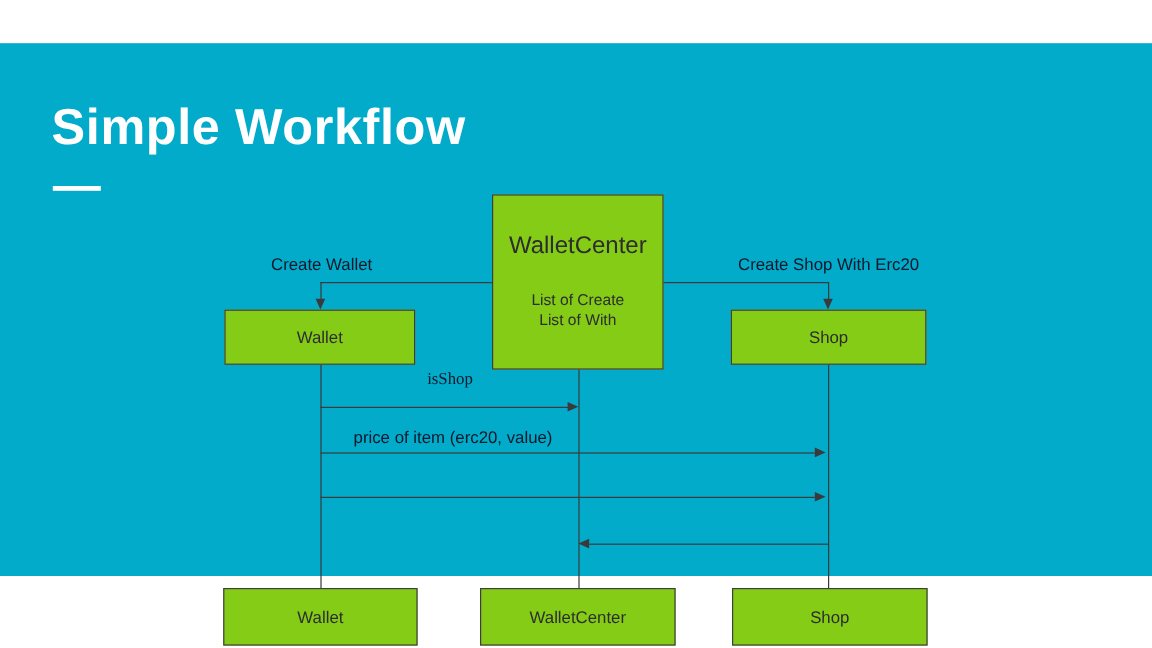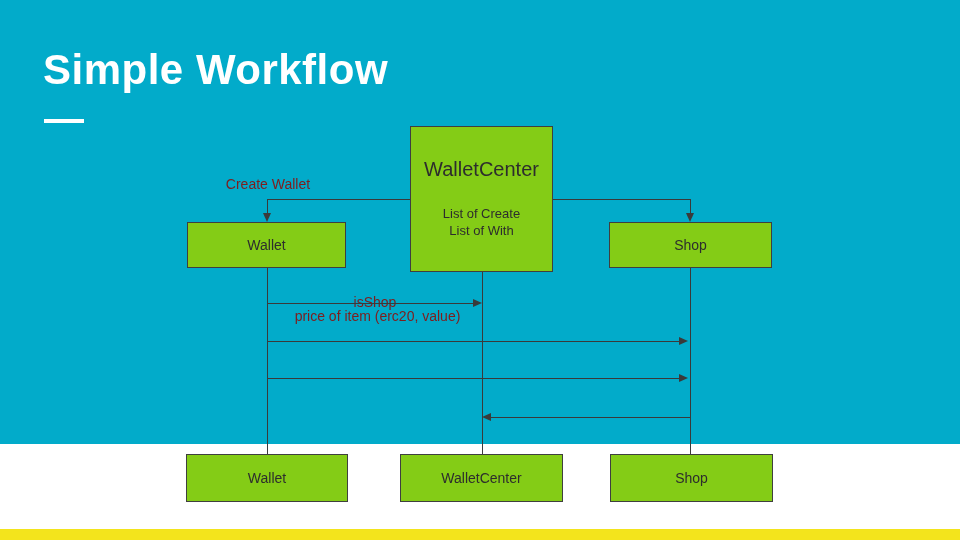--- a/index.html
+++ b/index.html
@@ -8,20 +8,21 @@
     width: 960px;
     height: 540px;
     overflow: hidden;
     font-family: "Liberation Sans", sans-serif;
   }
   .slide {
     position: relative;
     width: 960px;
     height: 444px;
     background: #02abca;
+    margin-top: 36px;
   }
   .slide-title {
     position: absolute;
     left: 43px;
     top: 47px;
     font-size: 42px;
     line-height: 46px;
     font-weight: 700;
     letter-spacing: 0.5px;
     color: #ffffff;
@@ -94,21 +95,21 @@
   .arrow-down {
     position: absolute;
     width: 0; height: 0;
     border-left: 4px solid transparent;
     border-right: 4px solid transparent;
     border-top: 9px solid #3a3a3a;
   }
   .edge-label {
     position: absolute;
     font-size: 14px;
-    color: #7f1d1d;
+    color: #0f172a;
     text-align: center;
     white-space: nowrap;
   }
 </style>
 </head>
 <body>
 
 <div class="slide">
 
   <div class="slide-title">Simple Workflow</div>
@@ -143,30 +144,31 @@
   </div>
 
   <div class="line-h" style="left:267px; top:199px; width:143px;"></div>
   <div class="line-v" style="left:267px; top:199px; height:15px;"></div>
   <div class="arrow-down" style="left:263px; top:213px;"></div>
   <div class="edge-label" style="left:193px; top:176px; width:150px;">Create Wallet</div>
 
   <div class="line-h" style="left:553px; top:199px; width:137px;"></div>
   <div class="line-v" style="left:690px; top:199px; height:15px;"></div>
   <div class="arrow-down" style="left:686px; top:213px;"></div>
+  <div class="edge-label" style="left:608px; top:176px; width:165px;">Create Shop With Erc20</div>
 
   <div class="line-v" style="left:267px; top:268px; height:186px;"></div>
   <div class="line-v" style="left:482px; top:272px; height:182px;"></div>
   <div class="line-v" style="left:690px; top:268px; height:186px;"></div>
 
-  <div class="edge-label" style="left:300px; top:294px; width:150px;">isShop</div>
+  <div class="edge-label" style="left:300px; top:273px; width:150px;font-family:Liberation Serif, serif;">isShop</div>
   <div class="line-h" style="left:267px; top:303px; width:207px;"></div>
   <div class="arrow-right" style="left:473px; top:299px;"></div>
 
-  <div class="edge-label" style="left:240px; top:308px; width:275px;">price of item (erc20, value)</div>
+  <div class="edge-label" style="left:240px; top:320px; width:275px;">price of item (erc20, value)</div>
   <div class="line-h" style="left:267px; top:341px; width:412px;"></div>
   <div class="arrow-right" style="left:679px; top:337px;"></div>
 
   <div class="line-h" style="left:267px; top:378px; width:412px;"></div>
   <div class="arrow-right" style="left:679px; top:374px;"></div>
 
   <div class="line-h" style="left:491px; top:417px; width:199px;"></div>
   <div class="arrow-left" style="left:482px; top:413px;"></div>
 
   <div class="footer-bar"></div>

